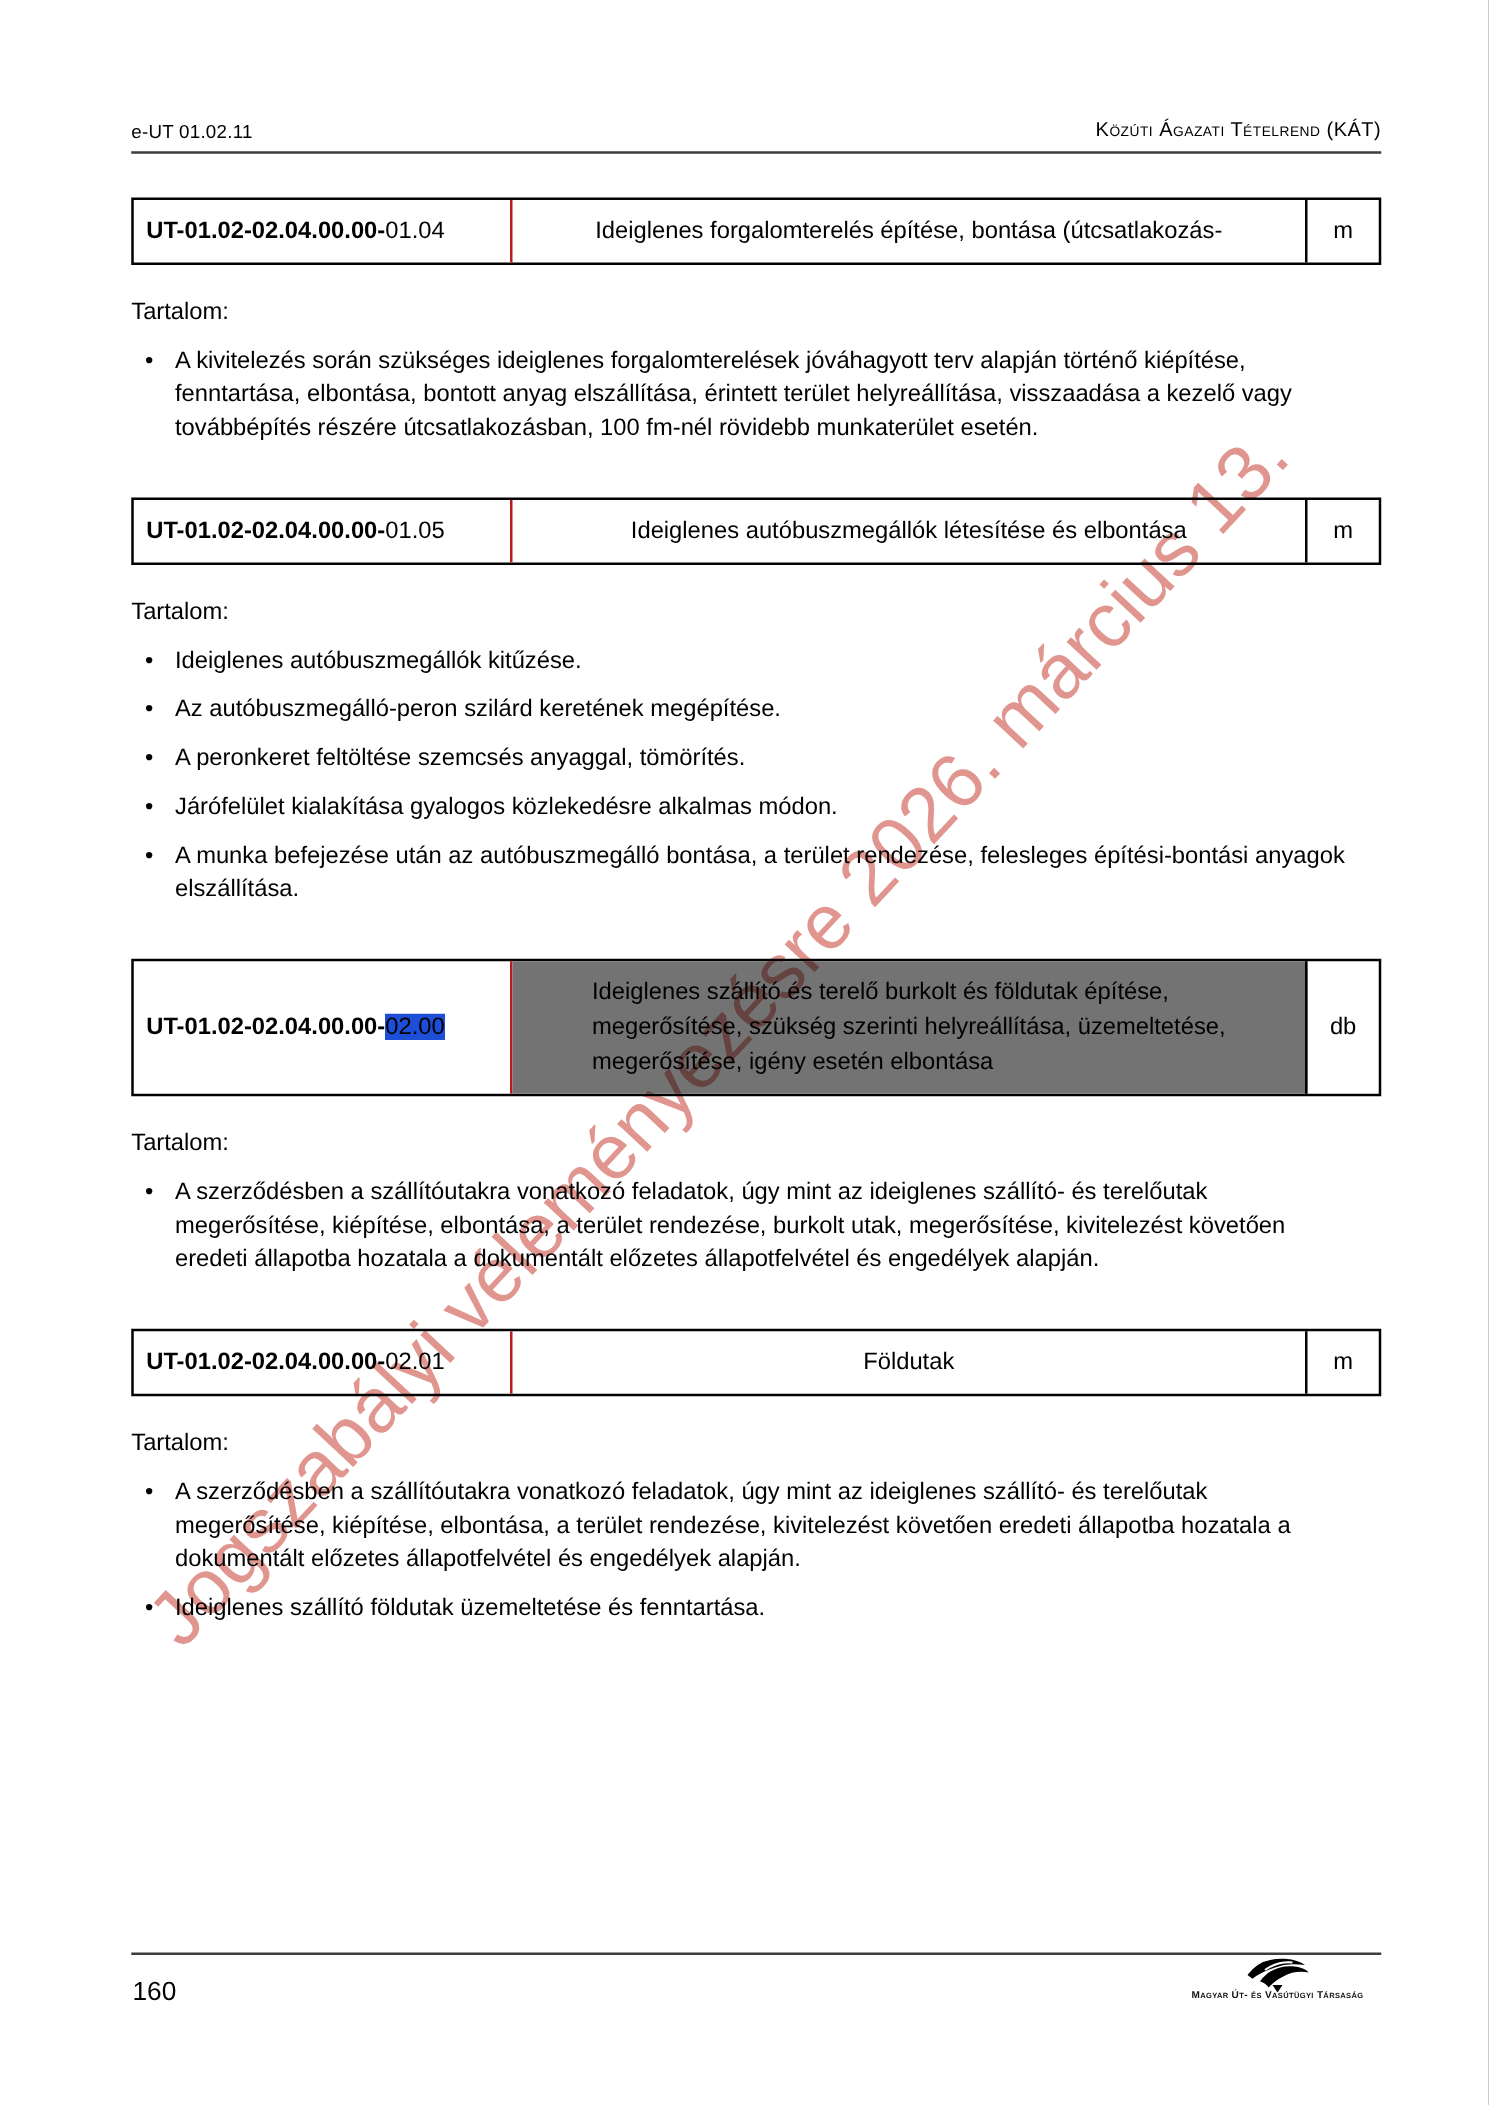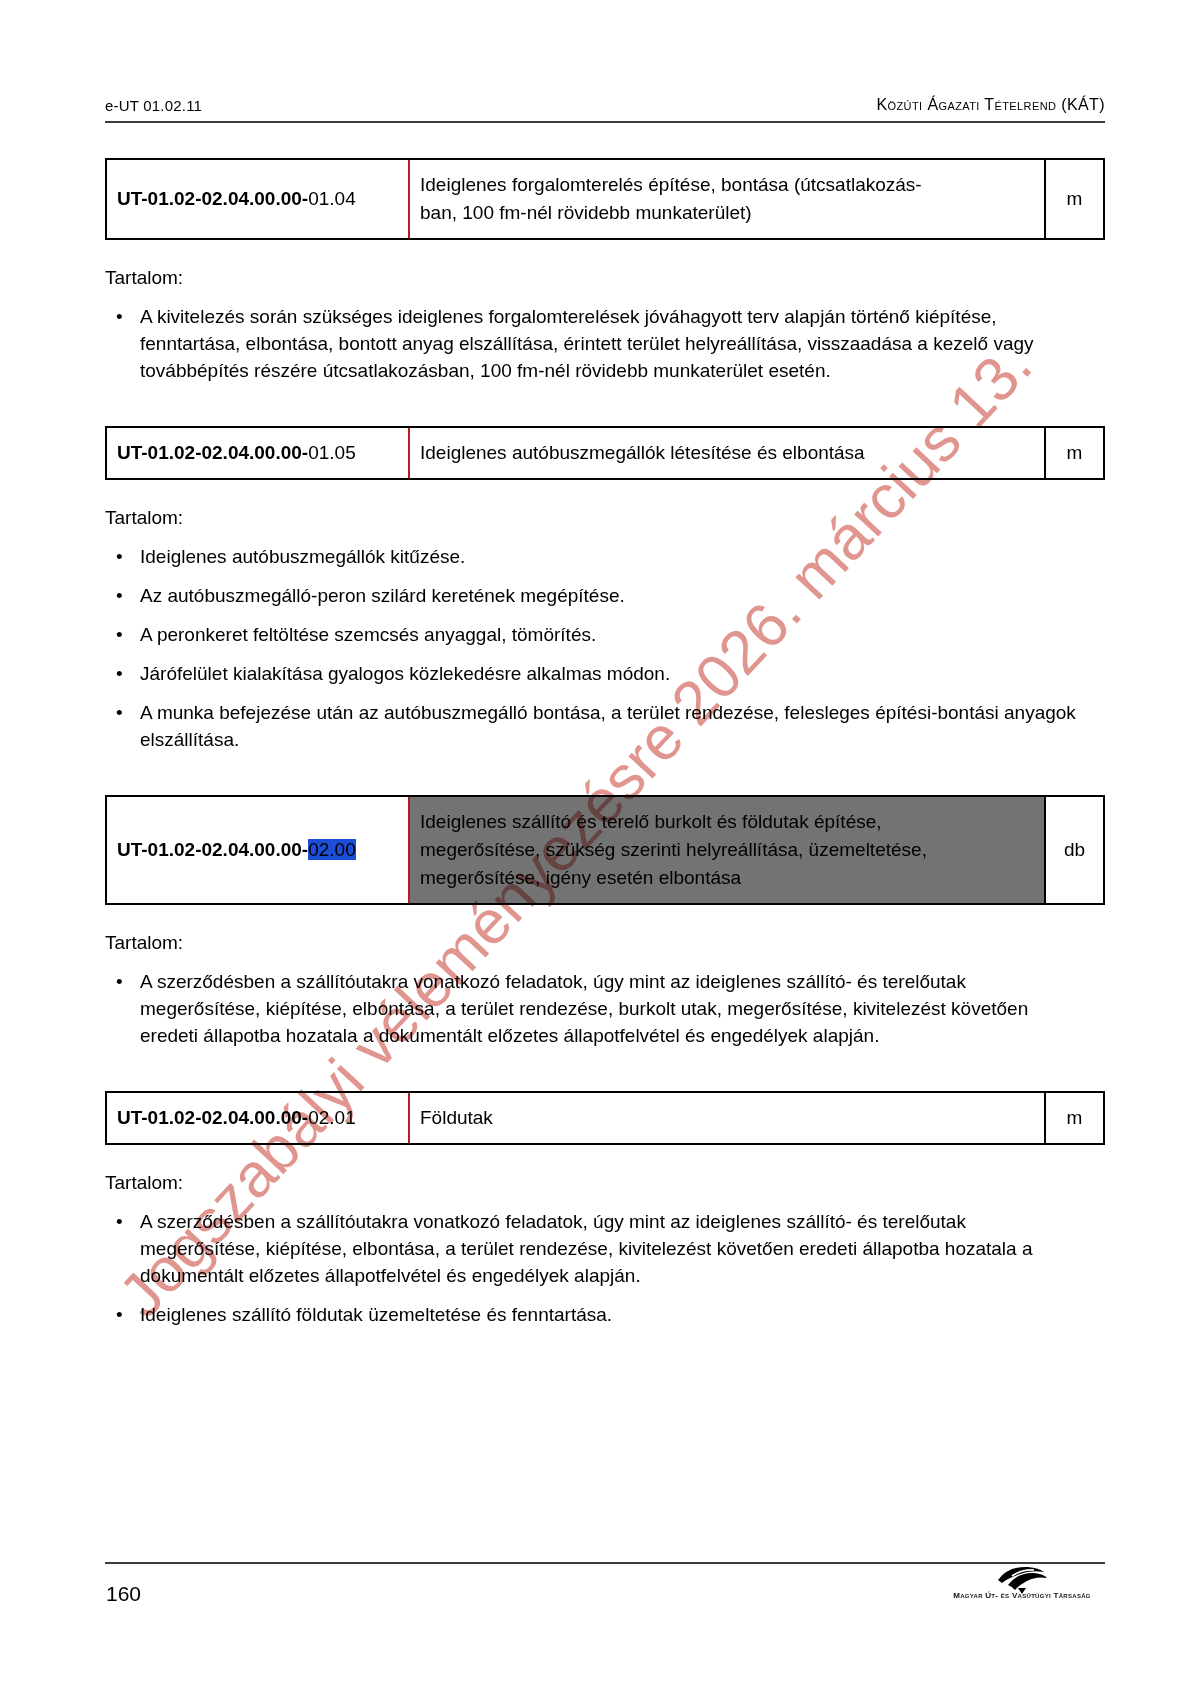--- a/index.html
+++ b/index.html
@@ -26,21 +26,21 @@
   }
   .item-table.first { margin-top:0; }
   .cell { font-size:19px; line-height:28px; }
   .cell.code {
     width:285px; flex:0 0 auto; border-right:2px solid #b91c1c;
     padding:11px 6px 11px 10px; display:flex; align-items:center;
   }
   .cell.code b { font-weight:bold; }
   .cell.desc {
     flex:1 1 auto; border-right:2px solid #000;
-    padding:11px 10px; display:flex; align-items:center;
+    padding:11px 10px; display:flex; align-items:center;justify-content:center;
   }
   .cell.unit {
     width:57px; flex:0 0 auto; display:flex; align-items:center; justify-content:center;
   }
   .desc-line { display:block; }
   .hl-cell { background:#737373; }
   .hl { background:#1d4ed8; }
 
   .tartalom { margin-top:24px; font-size:19px; line-height:27px; }
 
@@ -94,21 +94,20 @@
 
   <div class="main">
 
     <div class="item-table first">
       <div class="cell code">
         <span><b>UT-01.02-02.04.00.00-</b><span>01.04</span></span>
       </div>
       <div class="cell desc">
         <div>
           <span class="desc-line">Ideiglenes forgalomterelés építése, bontása (útcsatlakozás-</span>
-          <span class="desc-line">ban, 100 fm-nél rövidebb munkaterület)</span>
         </div>
       </div>
       <div class="cell unit">m</div>
     </div>
     <div class="tartalom">Tartalom:</div>
     <ul class="bullets">
       <li>A kivitelezés során szükséges ideiglenes forgalomterelések jóváhagyott terv alapján történő kiépítése, fenntartása, elbontása, bontott anyag elszállítása, érintett terület helyreállítása, visszaadása a kezelő vagy továbbépítés részére útcsatlakozásban, 100 fm-nél rövidebb munkaterület esetén.</li>
     </ul>
 
     <div class="item-table">

